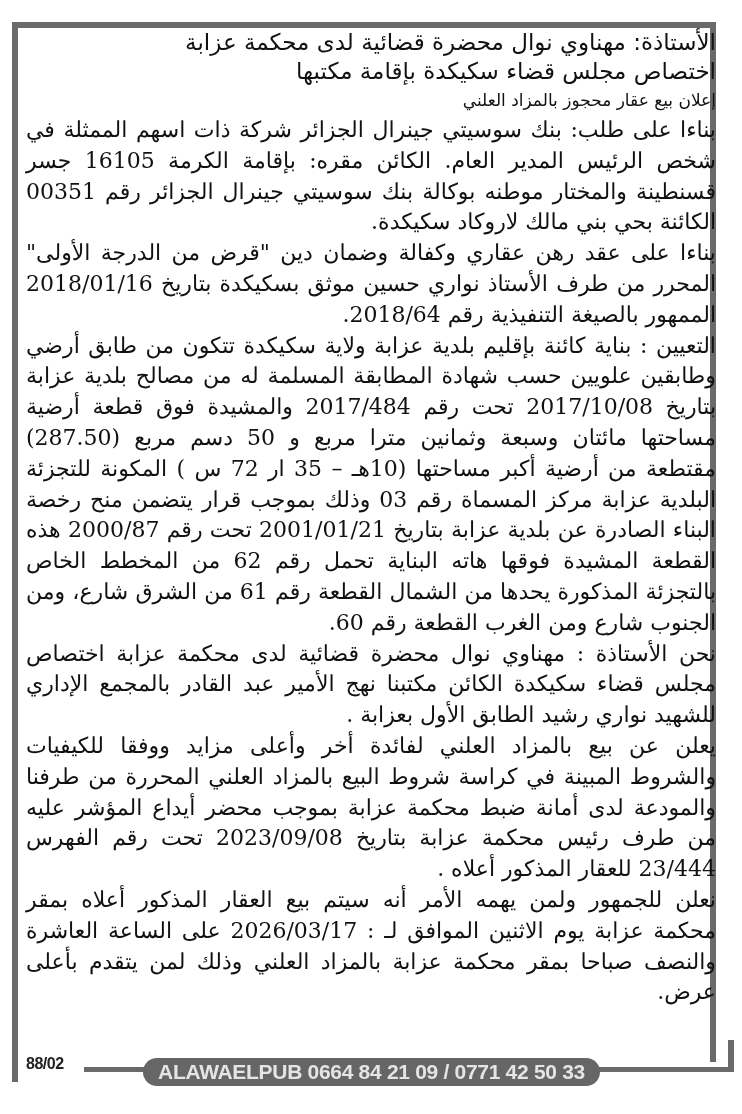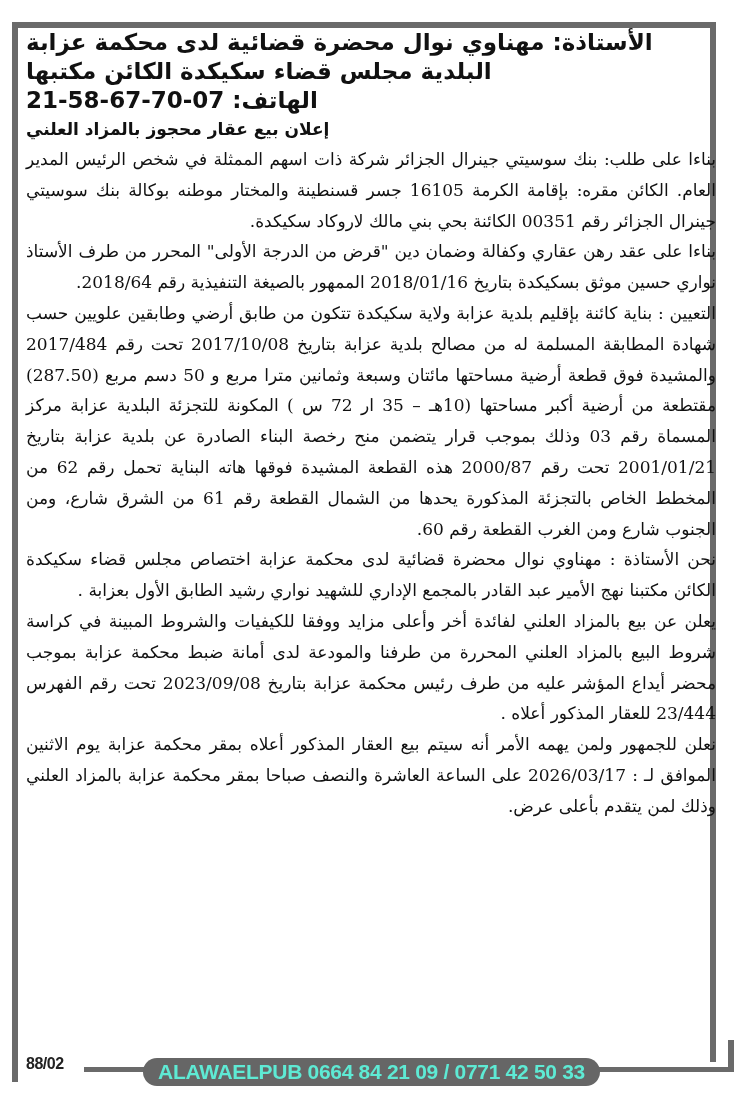--- a/index.html
+++ b/index.html
@@ -60,36 +60,36 @@
   }
   .content {
     position: absolute;
     left: 26px;
     top: 28px;
     width: 690px;
     direction: rtl;
     text-align: justify;
   }
   .header {
-    text-align: left;
-    font-weight: bold;
+    text-align: right;
+    font-weight: normal;
     font-size: 23px;
     line-height: 29px;
     font-family: "DejaVu Sans", sans-serif;
   }
   .header .line {
     display: block;
     white-space: nowrap;
   }
   .header .title {
     font-size: 17px;
   }
   .body-text {
     font-family: "DejaVu Serif", serif;
-    font-size: 17px;
+    font-size: 22px;
     line-height: 30.8px;
     text-align: justify;
     text-align-last: right;
   }
   .body-text p {
     margin: 0;
   }
   .page-code {
     position: absolute;
     left: 26px;
@@ -101,21 +101,21 @@
     letter-spacing: -0.5px;
   }
   .pub-banner {
     position: absolute;
     left: 143px;
     top: 1058px;
     width: 457px;
     height: 28px;
     background: #666666;
     border-radius: 14px;
-    color: #5eead4;
+    color: #e5e5e5;
     font-family: "Liberation Sans", sans-serif;
     font-weight: bold;
     font-size: 21px;
     line-height: 28px;
     text-align: center;
     letter-spacing: -0.3px;
     white-space: nowrap;
   }
 </style>
 </head>
@@ -123,22 +123,21 @@
 
 <div class="frame"></div>
 <div class="frame-left-tail"></div>
 <div class="frame-right-tail"></div>
 <div class="frame-bottom-left"></div>
 <div class="frame-bottom-right"></div>
 
 <div class="content">
   <div class="header">
     <span class="line">الأستاذة: مهناوي نوال محضرة قضائية لدى محكمة عزابة</span>
-    <span class="line">البلدية مجلس قضاء سكيكدة الكائن مكتبها</span>
-    <span class="line">الهاتف: 07-70-67-58-21</span>
+    <span class="line">اختصاص مجلس قضاء سكيكدة بإقامة مكتبها</span>
     <span class="line title">إعلان بيع عقار محجوز بالمزاد العلني</span>
   </div>
 
   <div class="body-text">
     <p>بناءا على طلب: بنك سوسيتي جينرال الجزائر شركة ذات اسهم الممثلة في شخص الرئيس المدير العام. الكائن مقره: بإقامة الكرمة 16105 جسر قسنطينة والمختار موطنه بوكالة بنك سوسيتي جينرال الجزائر رقم 00351 الكائنة بحي بني مالك لاروكاد سكيكدة.</p>
     <p>بناءا على عقد رهن عقاري وكفالة وضمان دين "قرض من الدرجة الأولى" المحرر من طرف الأستاذ نواري حسين موثق بسكيكدة بتاريخ 2018/01/16 الممهور بالصيغة التنفيذية رقم 2018/64.</p>
     <p>التعيين : بناية كائنة بإقليم بلدية عزابة ولاية سكيكدة تتكون من طابق أرضي وطابقين علويين حسب شهادة المطابقة المسلمة له من مصالح بلدية عزابة بتاريخ 2017/10/08 تحت رقم 2017/484 والمشيدة فوق قطعة أرضية مساحتها مائتان وسبعة وثمانين مترا مربع و 50 دسم مربع (287.50) مقتطعة من أرضية أكبر مساحتها (10هـ – 35 ار 72 س ) المكونة للتجزئة البلدية عزابة مركز المسماة رقم 03 وذلك بموجب قرار يتضمن منح رخصة البناء الصادرة عن بلدية عزابة بتاريخ 2001/01/21 تحت رقم 2000/87 هذه القطعة المشيدة فوقها هاته البناية تحمل رقم 62 من المخطط الخاص بالتجزئة المذكورة يحدها من الشمال القطعة رقم 61 من الشرق شارع، ومن الجنوب شارع ومن الغرب القطعة رقم 60.</p>
     <p>نحن الأستاذة : مهناوي نوال محضرة قضائية لدى محكمة عزابة اختصاص مجلس قضاء سكيكدة الكائن مكتبنا نهج الأمير عبد القادر بالمجمع الإداري للشهيد نواري رشيد الطابق الأول بعزابة .</p>
     <p>يعلن عن بيع بالمزاد العلني لفائدة أخر وأعلى مزايد ووفقا للكيفيات والشروط المبينة في كراسة شروط البيع بالمزاد العلني المحررة من طرفنا والمودعة لدى أمانة ضبط محكمة عزابة بموجب محضر أيداع المؤشر عليه من طرف رئيس محكمة عزابة بتاريخ 2023/09/08 تحت رقم الفهرس 23/444 للعقار المذكور أعلاه .</p>
     <p>نعلن للجمهور ولمن يهمه الأمر أنه سيتم بيع العقار المذكور أعلاه بمقر محكمة عزابة يوم الاثنين الموافق لـ : 2026/03/17 على الساعة العاشرة والنصف صباحا بمقر محكمة عزابة بالمزاد العلني وذلك لمن يتقدم بأعلى عرض.</p>

